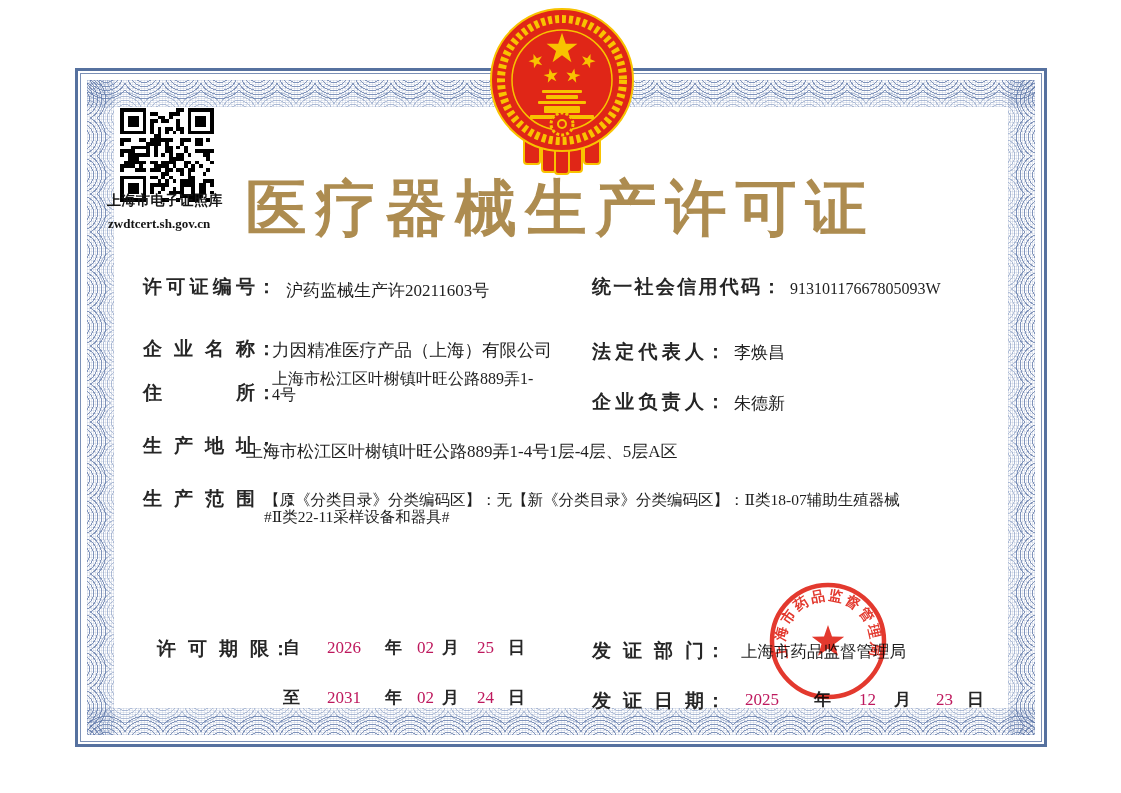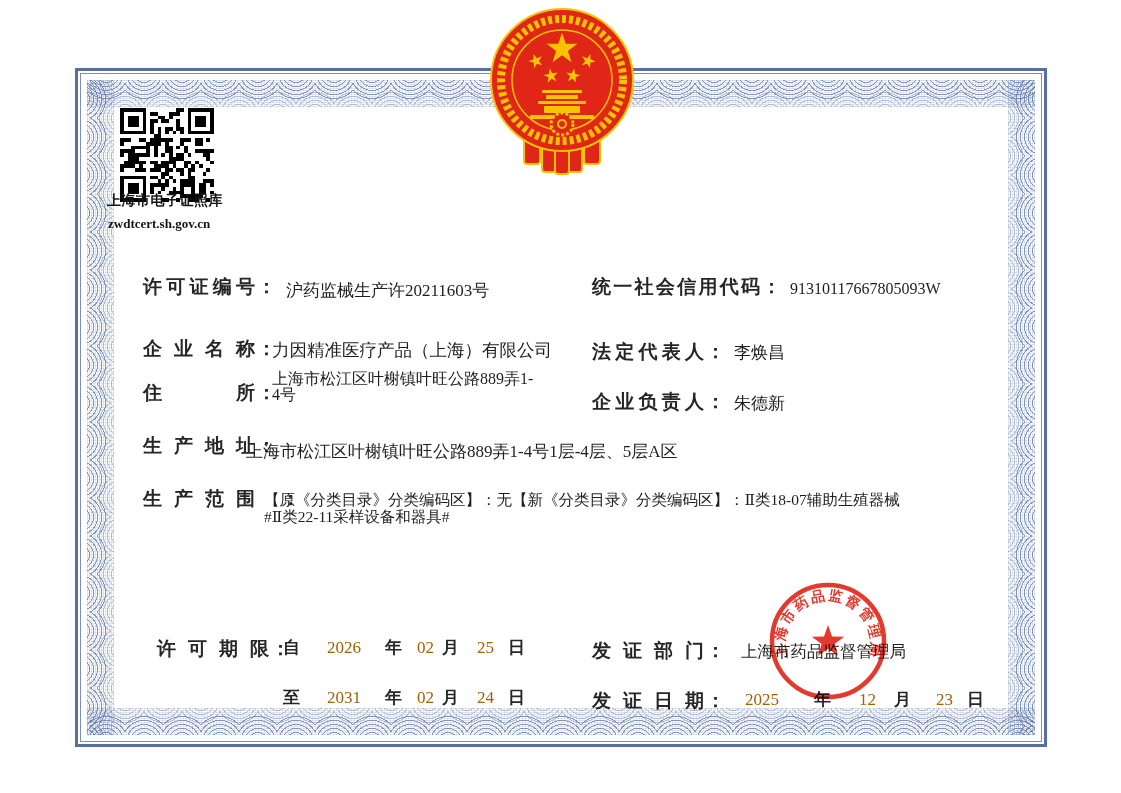--- a/index.html
+++ b/index.html
@@ -43,21 +43,21 @@
   .qrcap2{position:absolute;left:108px;top:216px;font-family:"Liberation Serif",serif;
           font-weight:bold;font-size:13px;color:#151515;white-space:nowrap;}
   
   .lab-row{position:absolute;display:flex;align-items:flex-start;white-space:nowrap;
            font-size:19px;font-weight:bold;color:#262626;}
   .lab{display:inline-block;text-align:justify;text-align-last:justify;text-justify:inter-character;}
   .w112{width:112px;} .w168{width:168px;}
   .colon{margin-left:2px;}
   .val{position:absolute;font-family:"Liberation Serif","DejaVu Serif",serif;color:#1e1e1e;white-space:nowrap;}
   .vline{white-space:normal;}
-  .dateseg span{display:inline-block;font-family:"Liberation Serif","DejaVu Serif",serif;color:#a16207;}
+  .dateseg span{display:inline-block;font-family:"Liberation Serif","DejaVu Serif",serif;color:#be185d;}
   .dateseg .u{font-family:"Liberation Sans",sans-serif;font-weight:bold;color:#262626;}
   
   .seal{position:absolute;left:766px;top:578px;width:124px;height:124px;mix-blend-mode:multiply;opacity:.9;}
   
   .emblem{position:absolute;left:486px;top:6px;width:152px;height:170px;}
 </style>
 </head>
 <body>
 
 <div class="stage">
@@ -415,20 +415,21 @@
         <rect x="2" y="24" width="1" height="1" fill="#000"></rect>
         <rect x="3" y="24" width="1" height="1" fill="#000"></rect>
         <rect x="4" y="24" width="1" height="1" fill="#000"></rect>
         <rect x="5" y="24" width="1" height="1" fill="#000"></rect>
         <rect x="6" y="24" width="1" height="1" fill="#000"></rect>
       </svg>
   </div>
   <div class="qrcap1">上海市电子证照库</div>
   <div class="qrcap2">zwdtcert.sh.gov.cn</div>
 
+  <div class="title">医疗器械生产许可证</div>
 
   <div class="lab-row" style="left:143px;top:274px;">
     <span class="lab w112">许可证编号</span>
       <span class="colon">：</span>
   </div>
   <div class="val" style="left:286px;top:279px;font-size:17px;">沪药监械生产许20211603号</div>
 
   <div class="lab-row" style="left:592px;top:274px;">
     <span class="lab w168">统一社会信用代码</span>
       <span class="colon">：</span>

